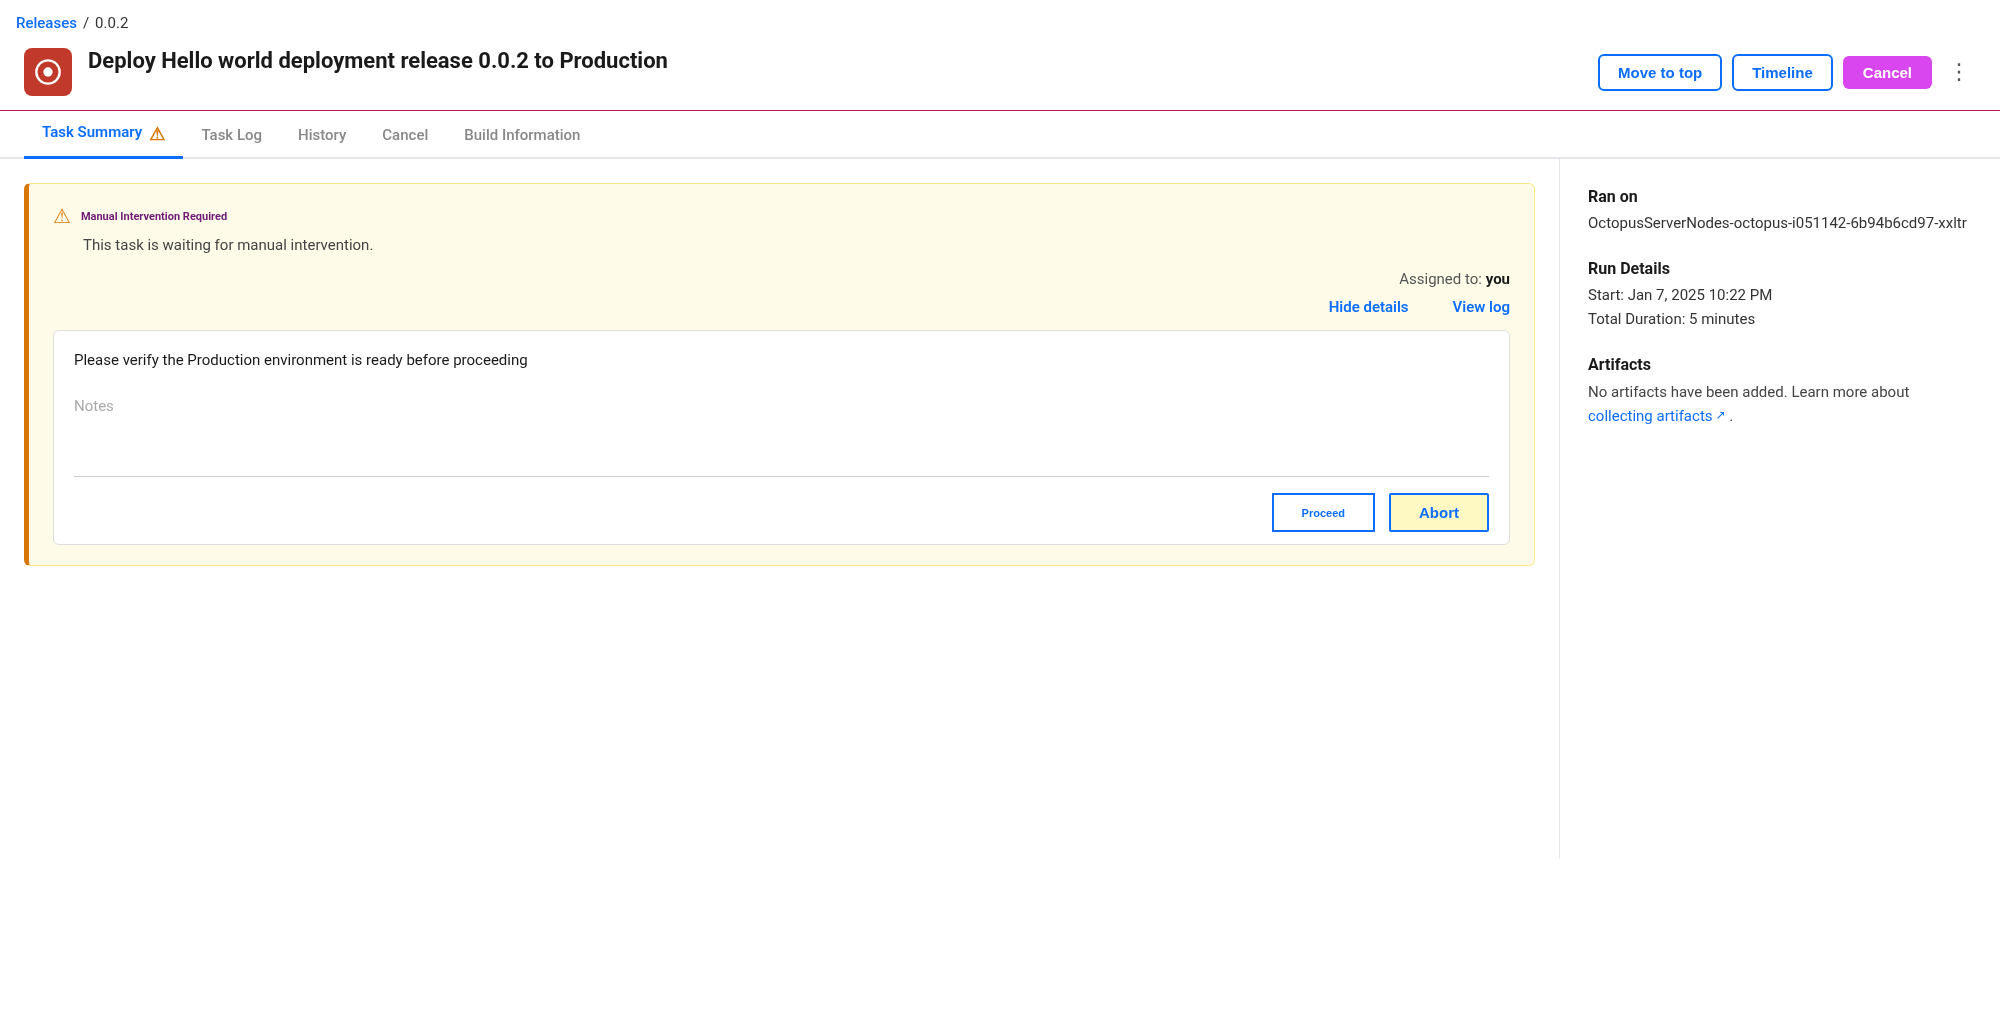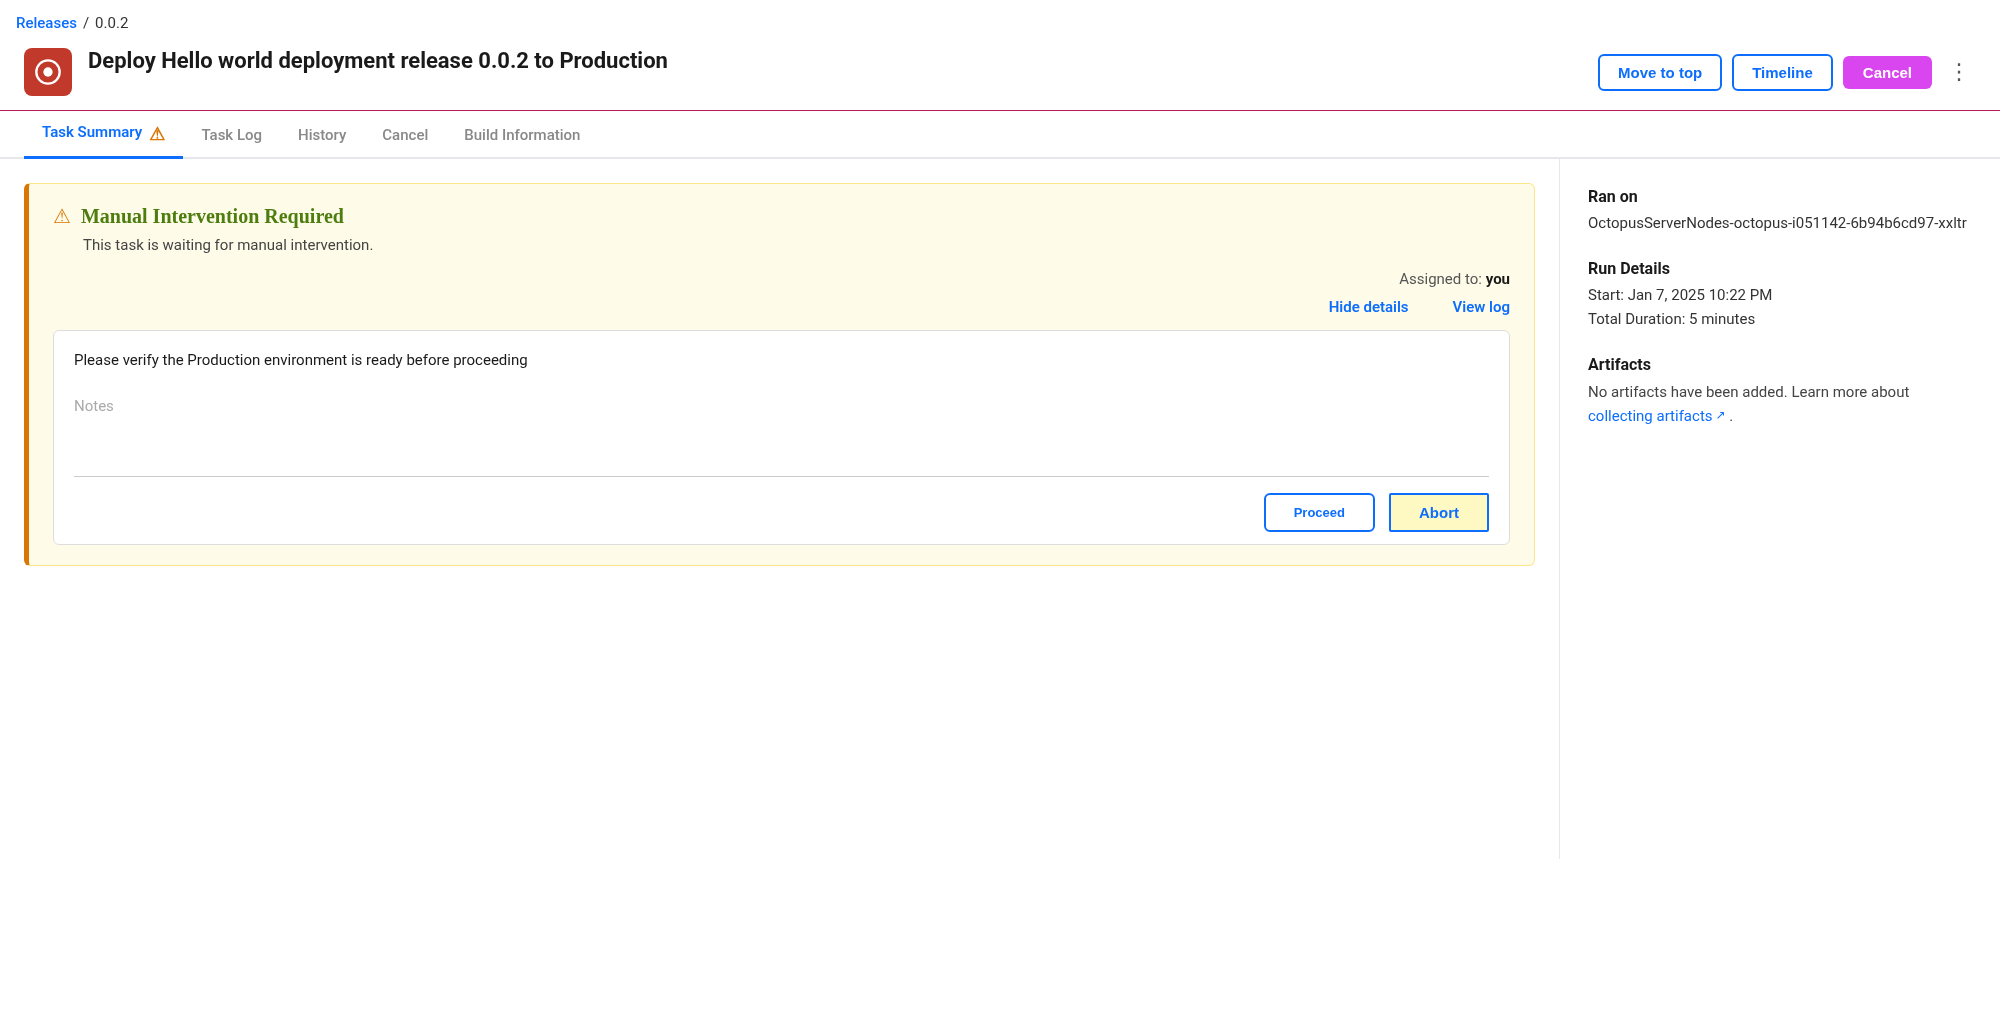--- a/index.html
+++ b/index.html
@@ -24,33 +24,33 @@
 
     .content { display: flex; gap: 0; padding: 0; min-height: 700px; }
 
     .main-panel { flex: 1; padding: 24px; border-right: 1px solid #e5e7eb; }
     .side-panel { width: 440px; padding: 28px 28px; }
 
     
     .warning-box { background: #fefce8; border: 1px solid #fde68a; border-left: 5px solid #d97706; border-radius: 6px; padding: 20px 24px; }
     .warning-header { display: flex; align-items: center; gap: 10px; margin-bottom: 8px; }
     .warning-triangle { color: #d97706; font-size: 20px; }
-    .warning-title { color: #4d7c0f; font-size: 20px; font-weight: 700; font-family: Liberation Serif, serif; }
+    .warning-title { color: #701a75; font-size: 11px; font-weight: 700; }
     .warning-body { color: #444; font-size: 15px; margin-bottom: 16px; padding-left: 30px; }
     .assigned-row { text-align: right; font-size: 15px; color: #555; margin-bottom: 10px; }
     .assigned-row strong { font-weight: 700; color: #1a1a1a; }
     .links-row { display: flex; justify-content: flex-end; gap: 28px; margin-bottom: 14px; }
     .link-btn { background: none; border: none; color: #0d6efd; font-size: 15px; font-weight: 600; cursor: pointer; text-decoration: none; padding-left: 16px; }
 
     .details-box { background: #fff; border: 1px solid #ddd; border-radius: 6px; padding: 20px 20px 12px; }
     .details-instruction { font-size: 15px; color: #1a1a1a; margin-bottom: 28px; }
     .notes-label { color: #aaa; font-size: 15px; margin-bottom: 61px; }
     .notes-divider { border: none; border-top: 1px solid #ccc; margin-bottom: 16px; }
     .details-actions { display: flex; justify-content: flex-end; gap: 14px; }
-    .btn-proceed { border: 2px solid #0d6efd; background: #fff; color: #0d6efd; padding: 9px 28px; border-radius: 6px; font-size: 13px; font-weight: 600; cursor: pointer; }
+    .btn-proceed { border: 2px solid #0d6efd; background: #fff; color: #0d6efd; padding: 9px 28px; border-radius: 0; font-size: 11px; font-weight: 600; cursor: pointer; }
     .btn-abort { border: 2px solid #0d6efd; background: #fef9c3; color: #0d6efd; padding: 9px 28px; border-radius: 2px; font-size: 15px; font-weight: 600; cursor: pointer; }
 
     
     .side-section { margin-bottom: 24px; }
     .side-label { font-size: 16px; font-weight: 700; color: #1a1a1a; margin-bottom: 6px; }
     .side-value { font-size: 15px; color: #333; line-height: 1.5; }
     .side-value .detail-line { margin-bottom: 2px; }
     .artifacts-text { font-size: 15px; color: #444; line-height: 1.6; }
     .artifacts-link { color: #0d6efd; text-decoration: none; display: inline-flex; align-items: center; gap: 3px; }
     .ext-icon { font-size: 12px; }

